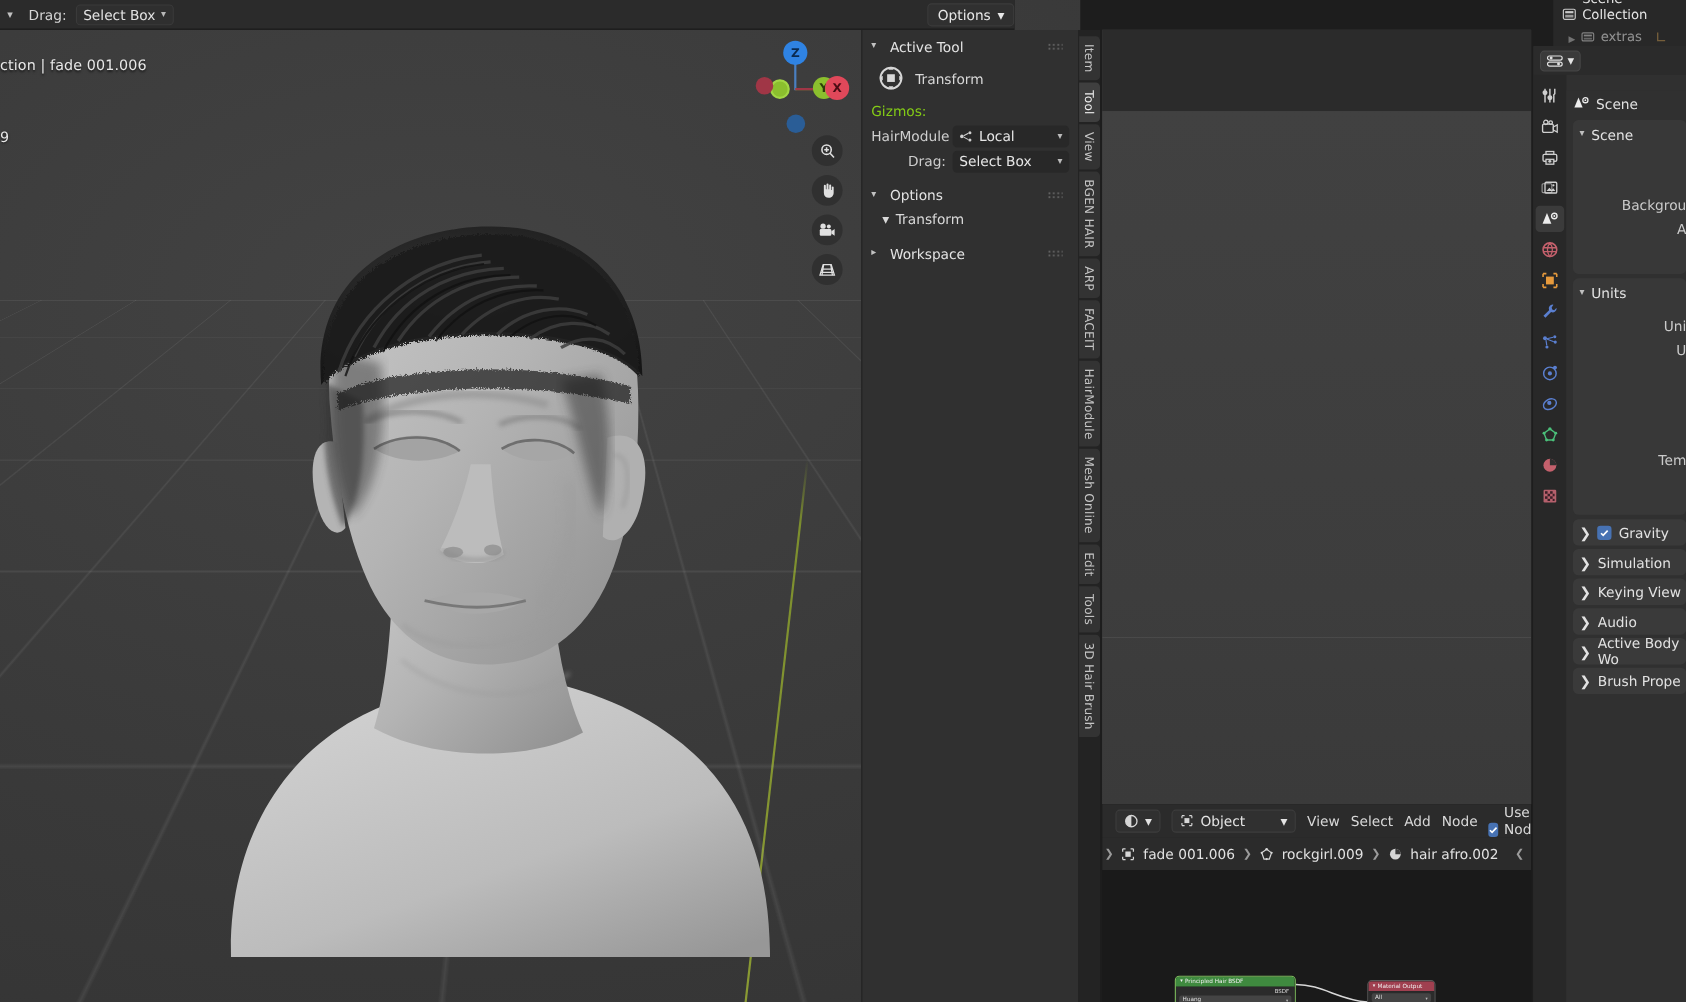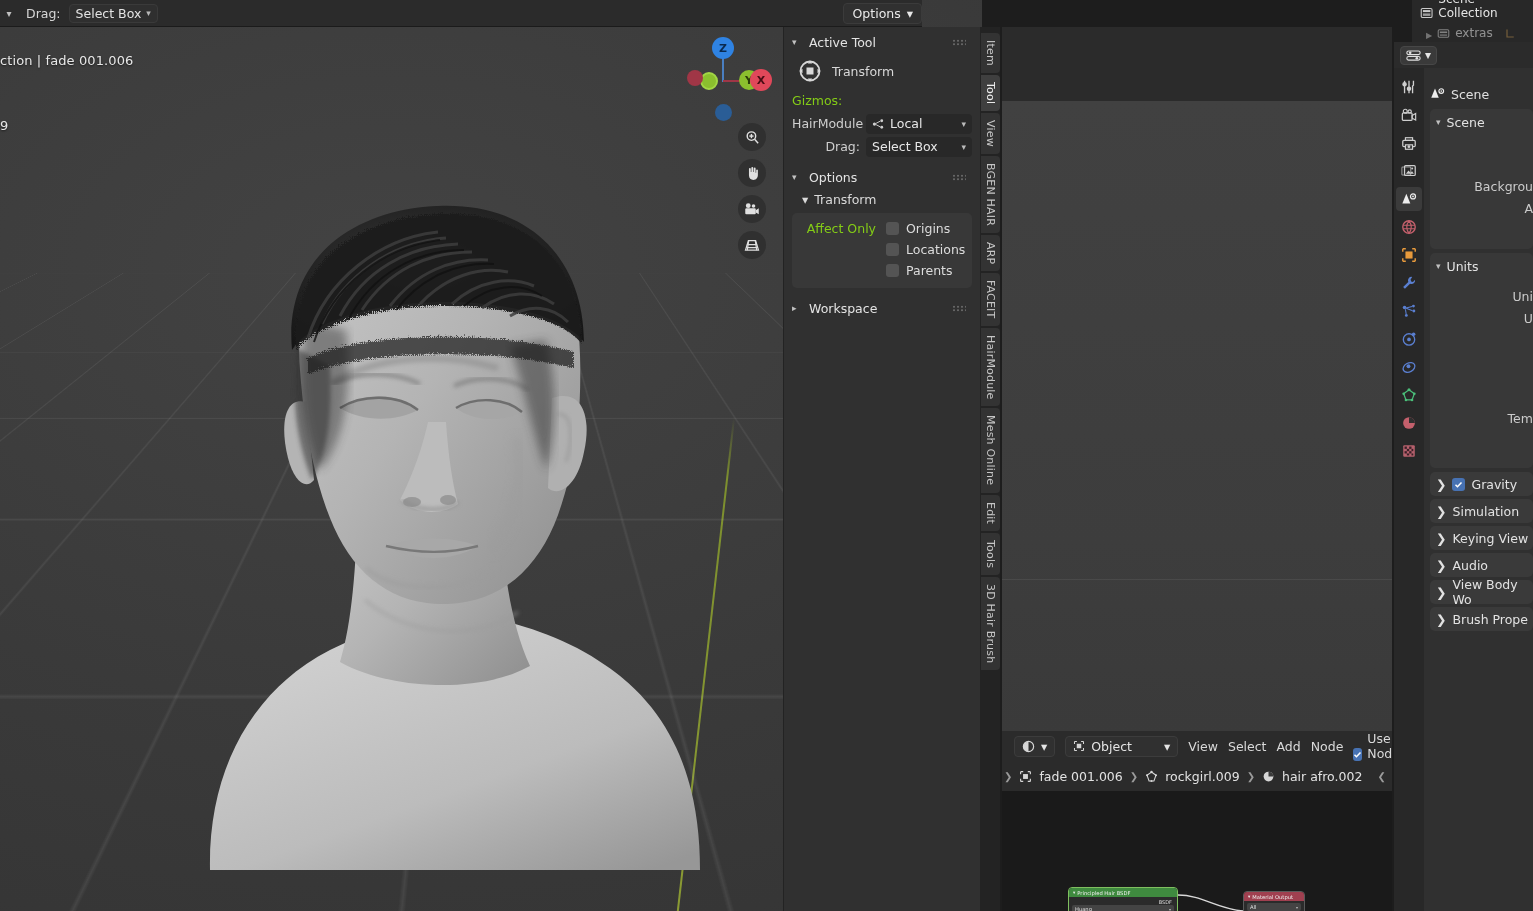--- a/index.html
+++ b/index.html
@@ -468,37 +468,20 @@
       <span class="tri">▾</span>
       <span>Options</span>
       <span class="grip"></span>
     </div>
 
     <div class="sub-head">
       <span class="tri">▾</span>
       <span>Transform</span>
     </div>
 
-    <div class="box">
-      <div class="cbrow">
-        <span class="row-label" style="width:78px; text-align:right;">Affect Only</span>
-        <span class="cb" style="margin-left:10px;"></span>
-        <span class="cbtxt">Origins</span>
-      </div>
-      <div class="cbrow">
-        <span style="width:78px;"></span>
-        <span class="cb" style="margin-left:10px;"></span>
-        <span class="cbtxt">Locations</span>
-      </div>
-      <div class="cbrow">
-        <span style="width:78px;"></span>
-        <span class="cb" style="margin-left:10px;"></span>
-        <span class="cbtxt">Parents</span>
-      </div>
-    </div>
 
     <div class="panel-head" style="margin-top:9px;">
       <span class="tri">▸</span>
       <span>Workspace</span>
       <span class="grip"></span>
     </div>
   </div>
 
   <div id="tab-col">
     <div class="vtab">Item</div>
@@ -820,21 +803,21 @@
       <div class="p-closed">
         <span class="tri">❯</span>
         <span>Keying View</span>
       </div>
       <div class="p-closed">
         <span class="tri">❯</span>
         <span>Audio</span>
       </div>
       <div class="p-closed">
         <span class="tri">❯</span>
-        <span>View Body Wo</span>
+        <span>Active Body Wo</span>
       </div>
       <div class="p-closed">
         <span class="tri">❯</span>
         <span>Brush Prope</span>
       </div>
     </div>
   </div>
 
 </div>
 

